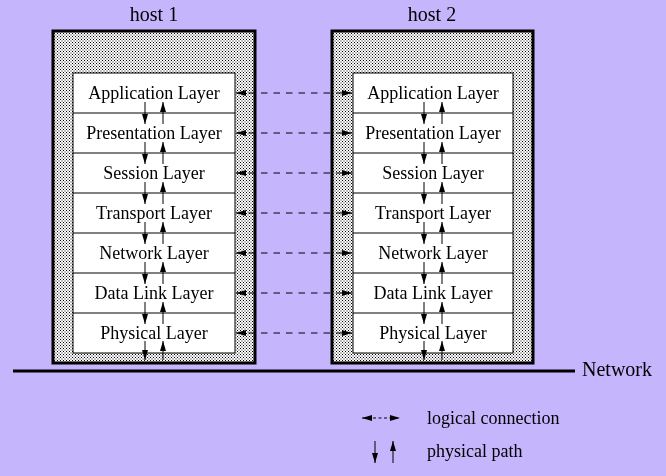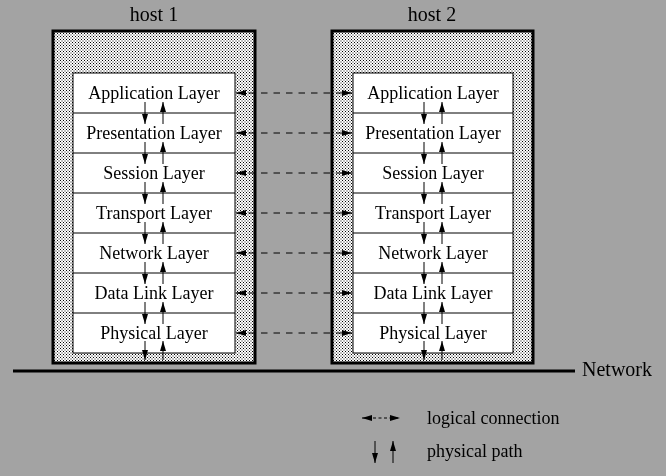--- a/index.html
+++ b/index.html
@@ -1,19 +1,19 @@
 <!DOCTYPE html>
 <html><head>
 <meta charset="utf-8">
 <style>
   html,body{margin:0;padding:0;background:#fff;}
   .canvas{
     position:relative;
     width:666px;height:476px;
-    background:#a3a3a3;
+    background:#c4b5fd;
     font-family:"Liberation Serif","DejaVu Serif",serif;
   }
   svg{position:absolute;left:0;top:0;display:block;}
   .t{fill:#000000;font-family:"Liberation Serif","DejaVu Serif",serif;}
   .host-label{font-size:20px;text-anchor:middle;dominant-baseline:central;}
   .layer-label{font-size:18px;text-anchor:middle;dominant-baseline:central;}
   .net-label{font-size:20px;text-anchor:start;dominant-baseline:central;}
   .legend-label{font-size:18px;text-anchor:start;dominant-baseline:central;}
   .box-outer{fill:url(#stipple);stroke:#000;stroke-width:3;}
   .box-inner{fill:#ffffff;stroke:#000;stroke-width:1;}

